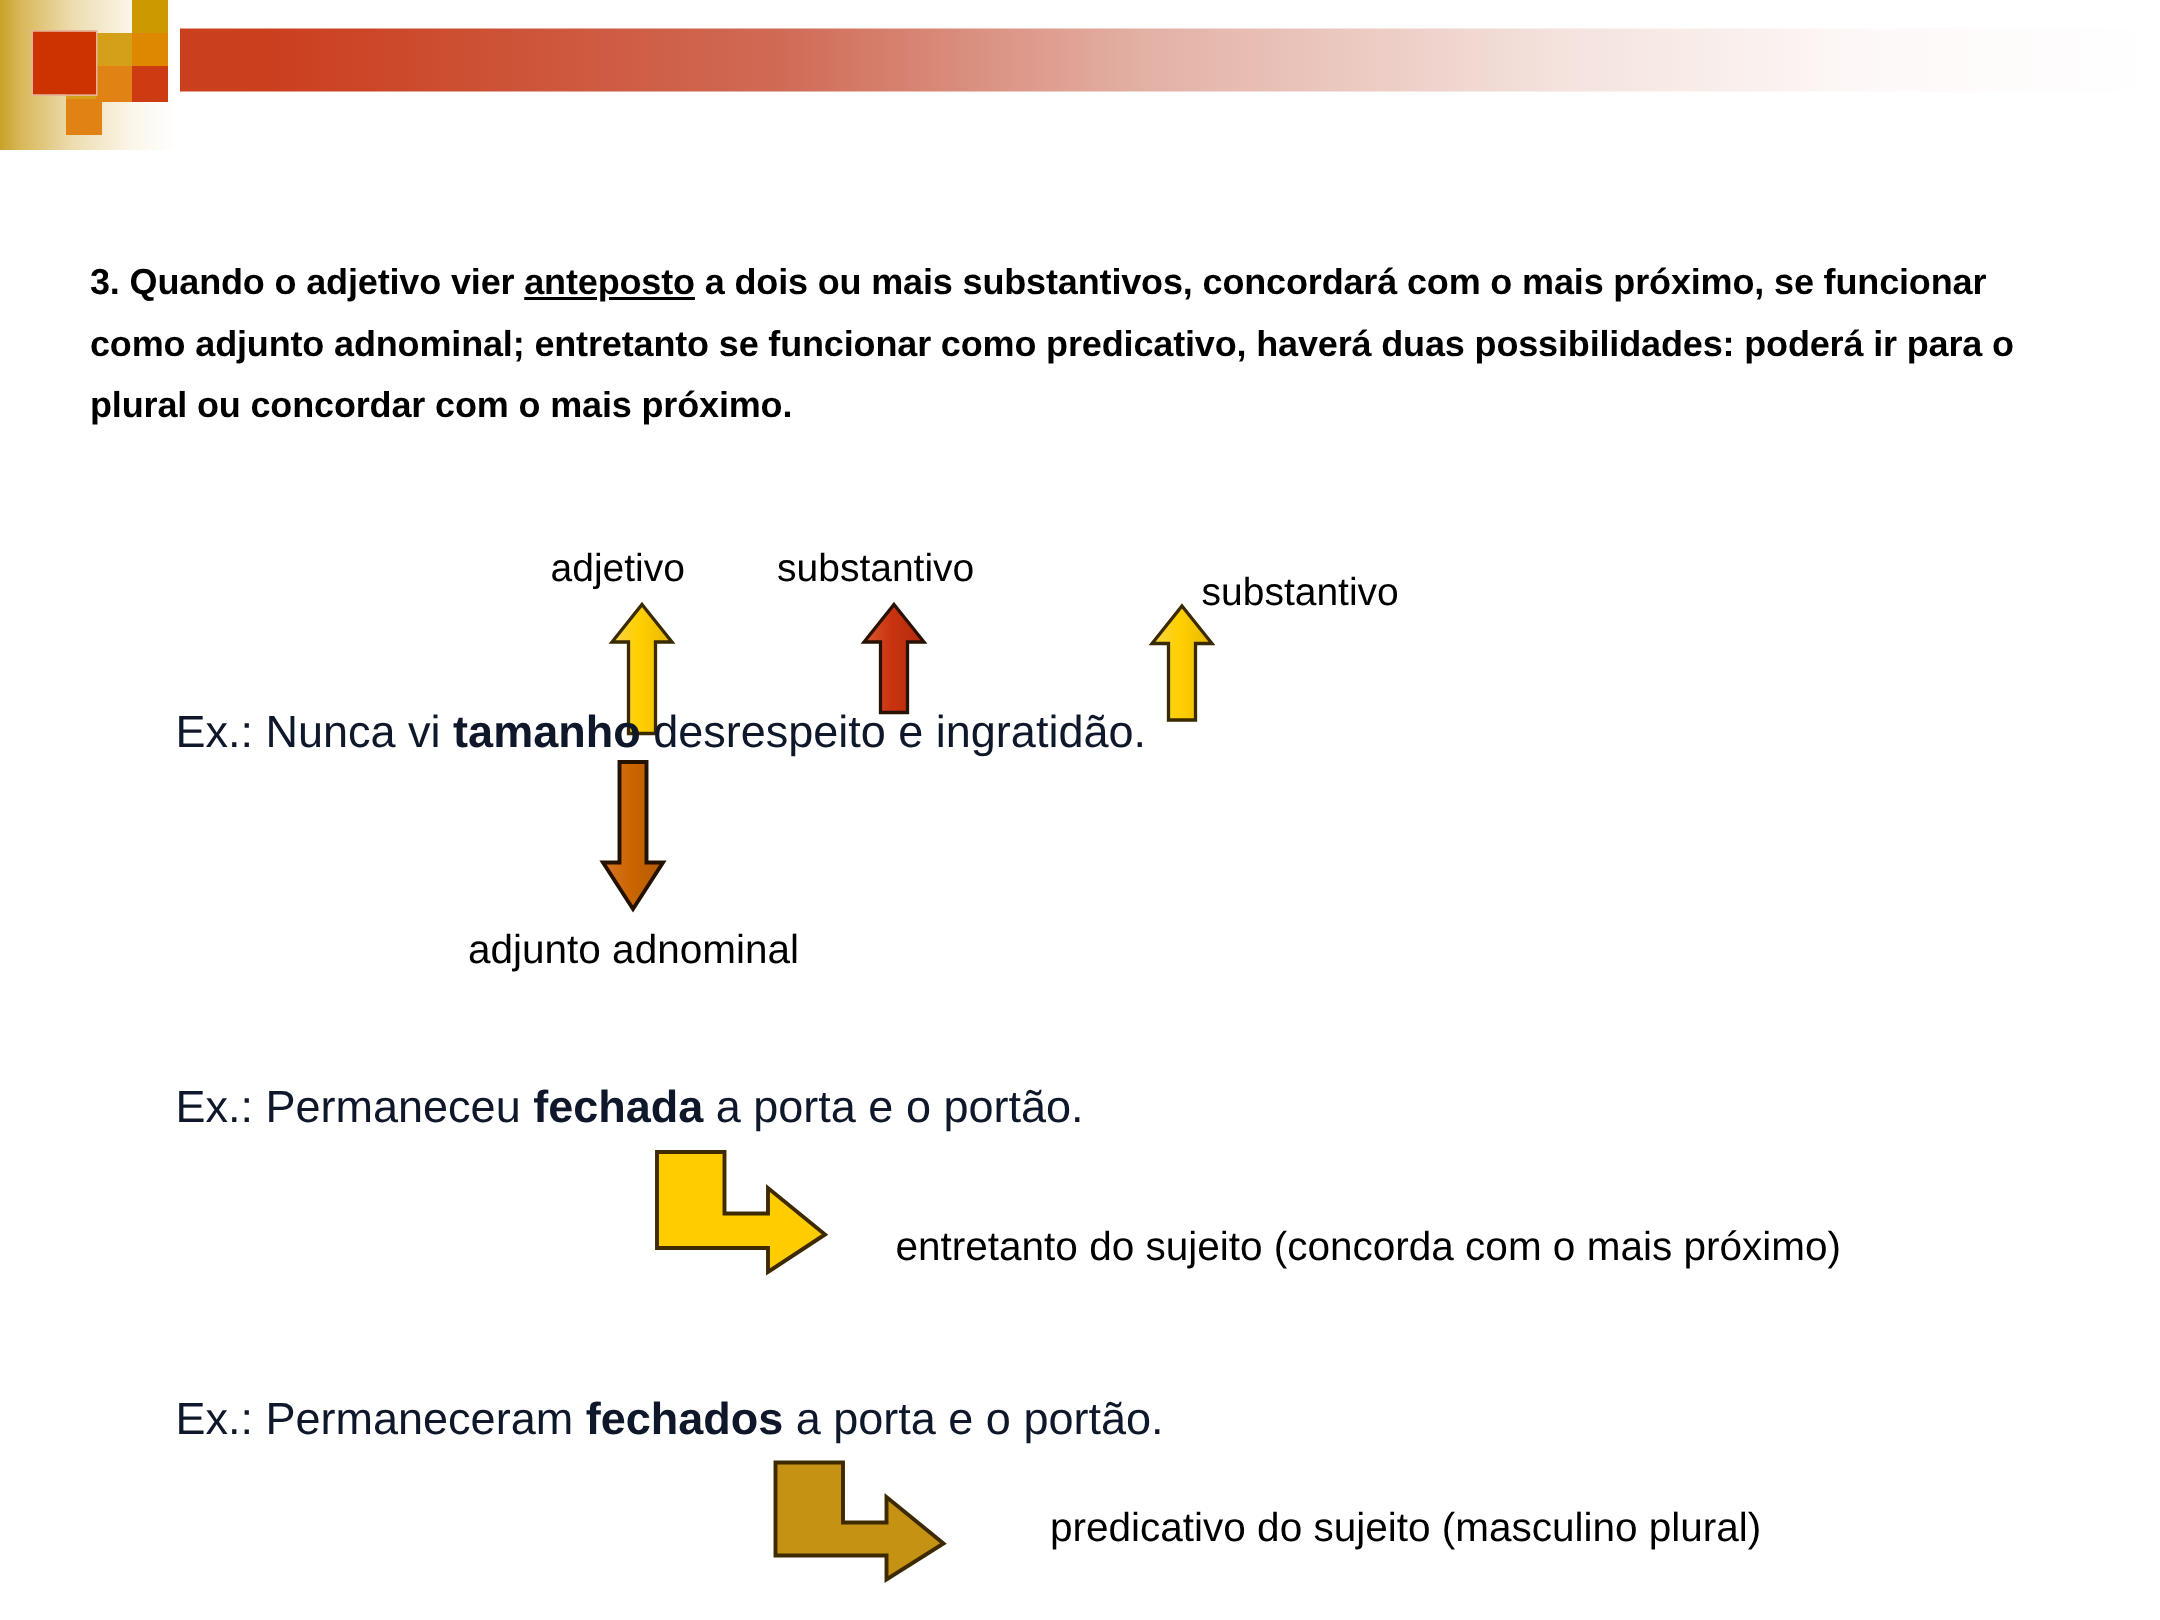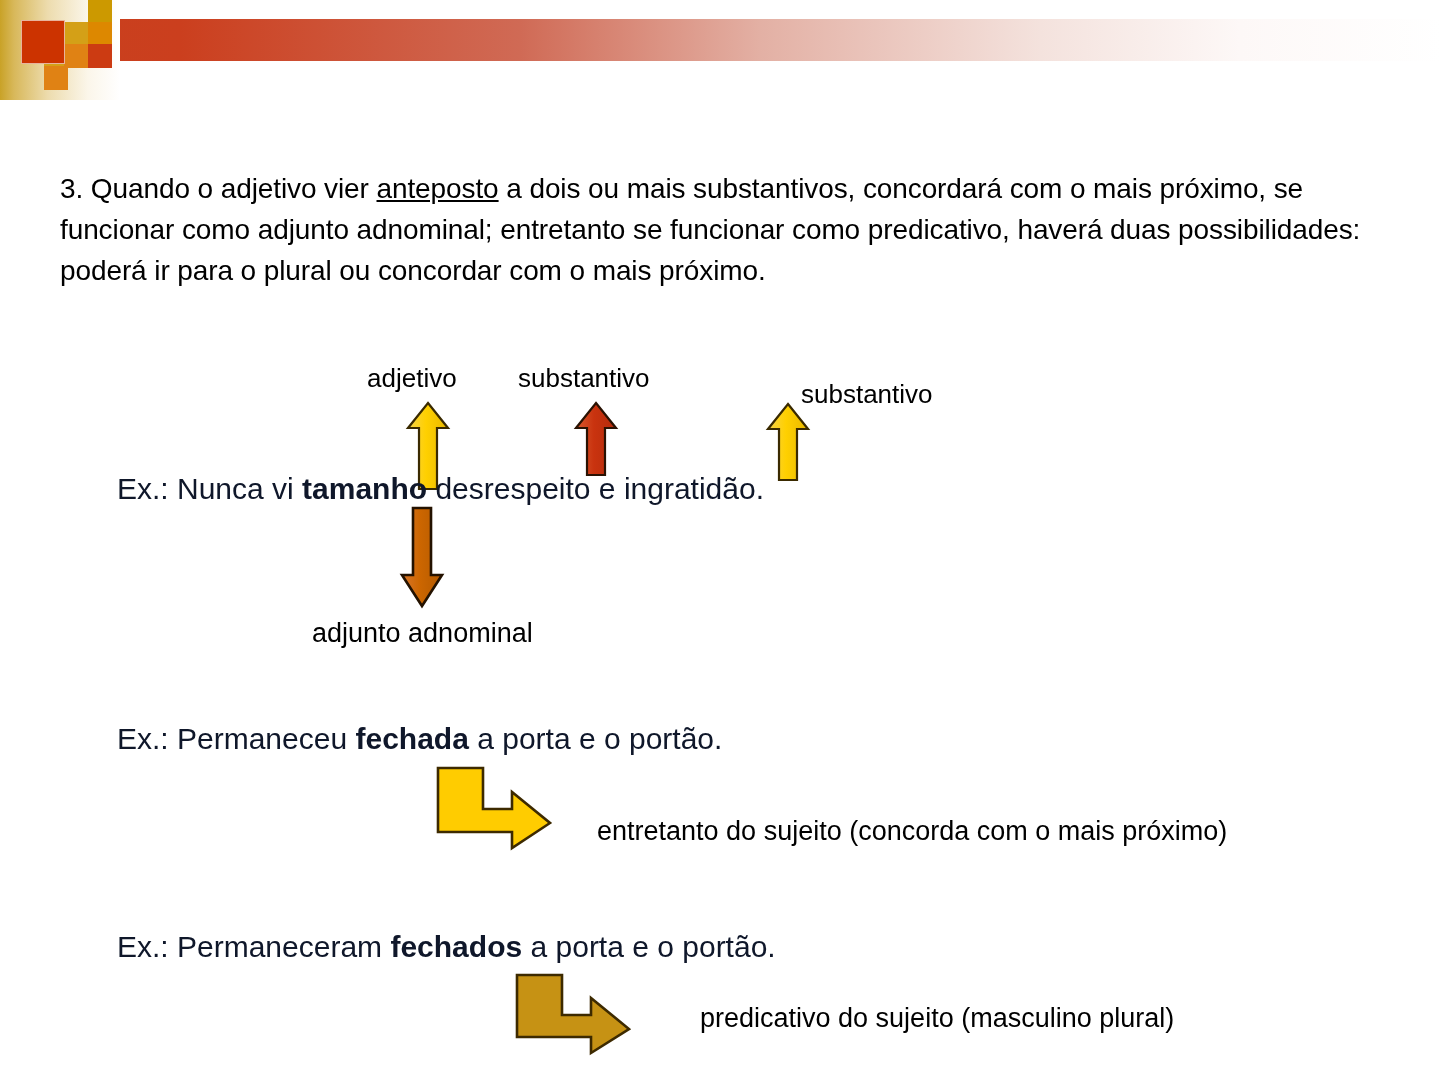--- a/index.html
+++ b/index.html
@@ -88,22 +88,22 @@
     left: 44px; top: 66px; width: 24px; height: 24px;
     background: #e08214;
   }
 
   
   #heading {
     position: absolute;
     left: 60px;
     top: 168px;
     width: 1330px;
-    font-size: 28px;
-    font-weight: normal;
+    font-size: 24px;
+    font-weight: bold;
     line-height: 41px;
     color: #000000;
     letter-spacing: -0.1px;
   }
   #heading u { text-decoration: underline; }
 
   .label-small {
     position: absolute;
     font-size: 26px;
     color: #000000;

